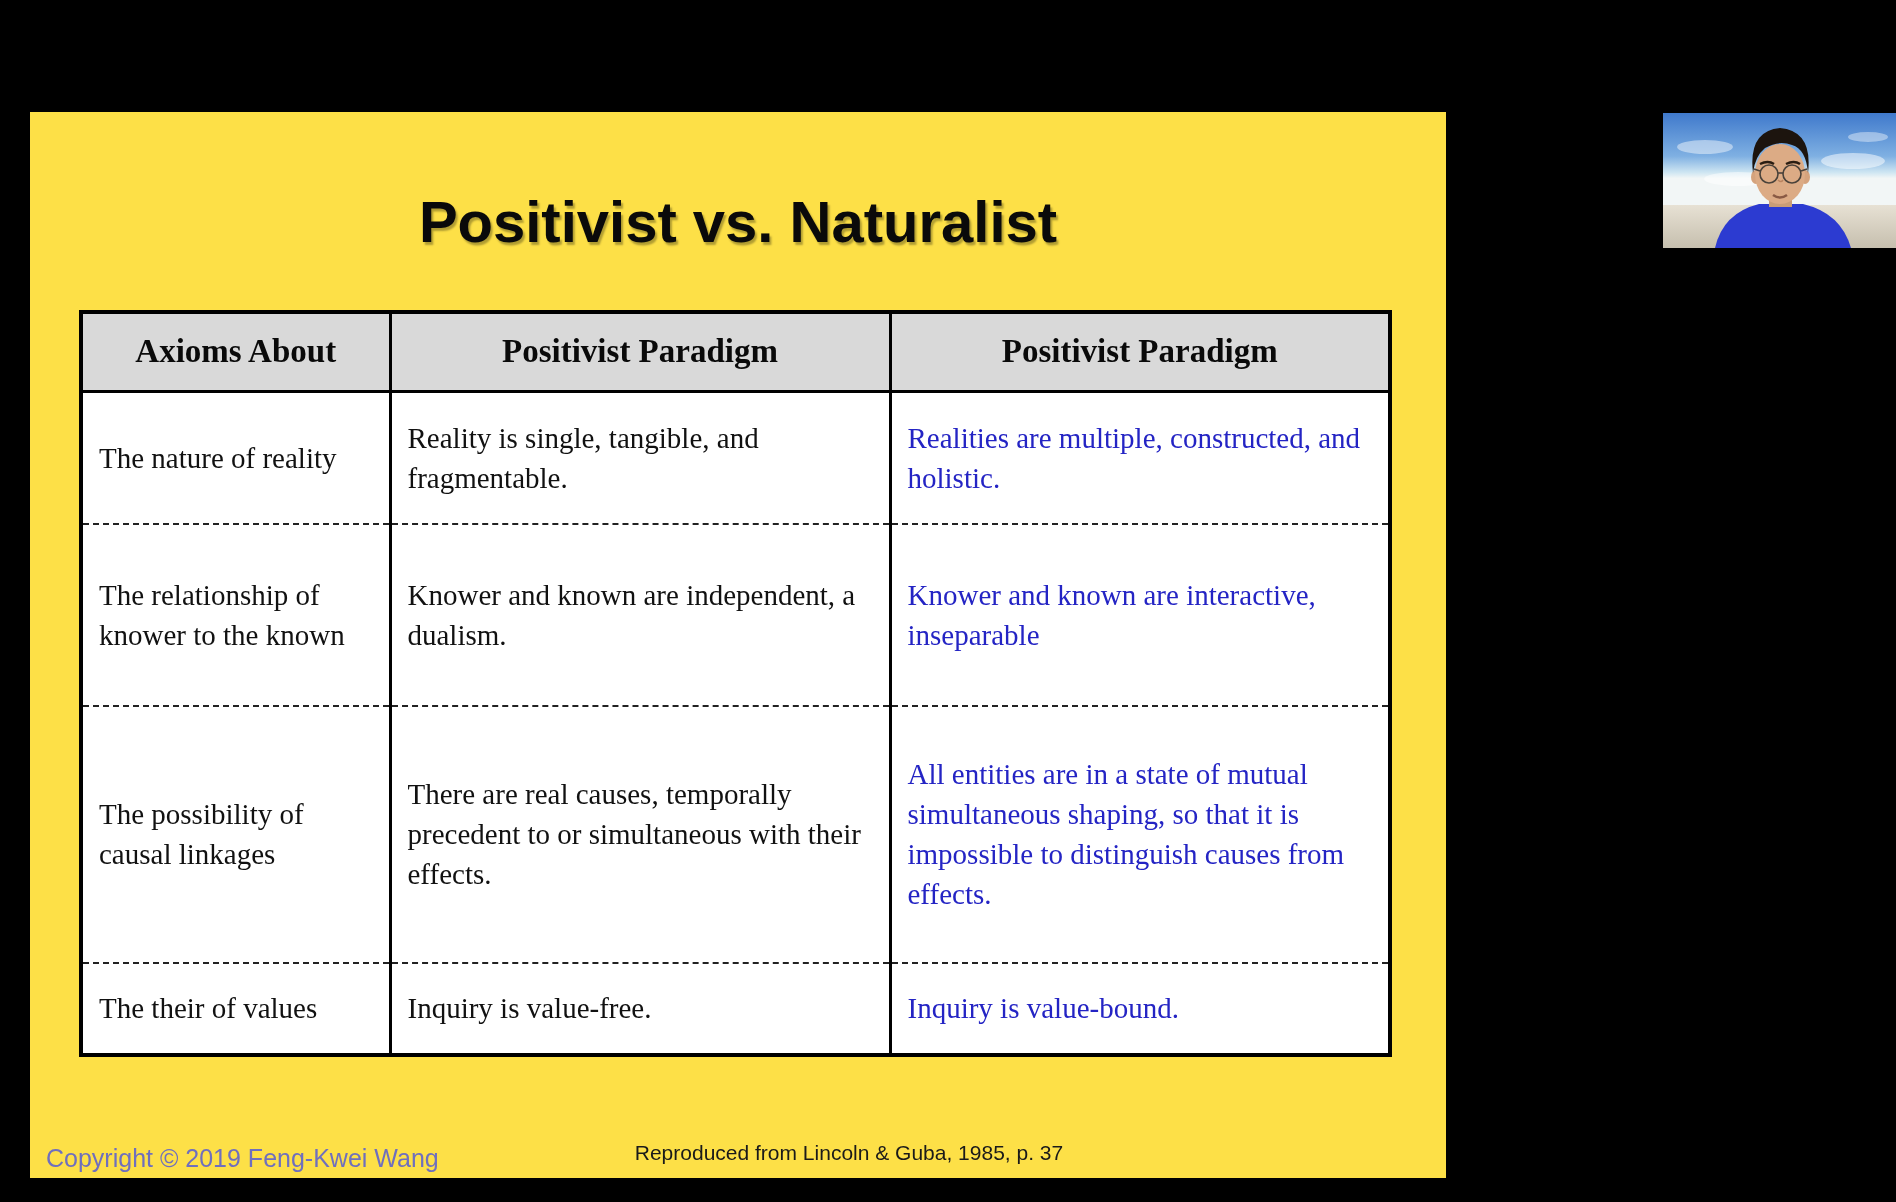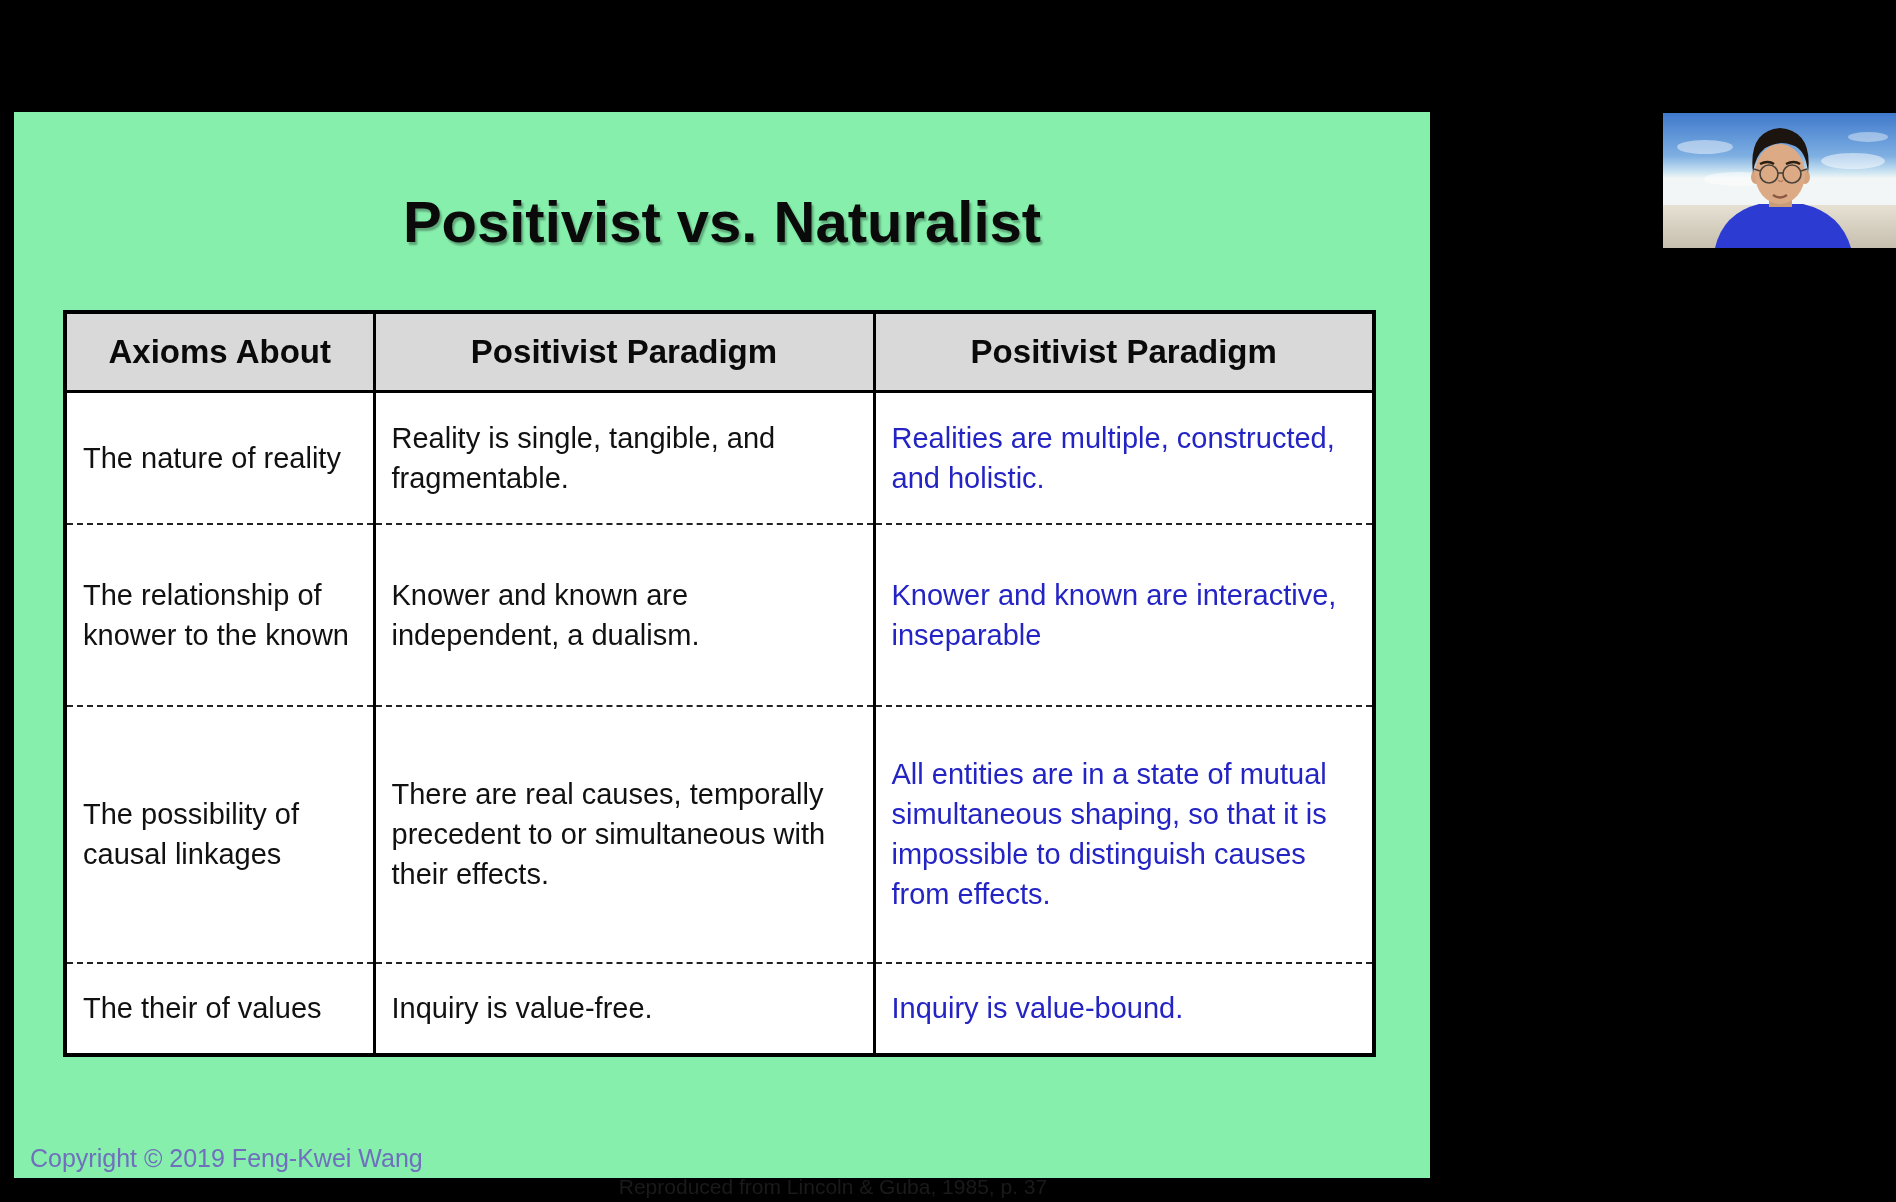--- a/index.html
+++ b/index.html
@@ -13,25 +13,25 @@
   }
   .screen {
     position: relative;
     width: 1896px;
     height: 1202px;
     background: #000000;
   }
   
   .slide {
     position: absolute;
-    left: 14px;
+    left: 30px;
     top: 112px;
     width: 1416px;
     height: 1066px;
-    background: #86efac;
+    background: #fde047;
   }
   .slide-title {
     position: absolute;
     left: 0;
     top: 76px;
     width: 100%;
     text-align: center;
     font-size: 58px;
     font-weight: bold;
     color: #0a0a0a;
@@ -47,20 +47,21 @@
     height: 747px;
     border-collapse: collapse;
     table-layout: fixed;
     background: #ffffff;
   }
   table.compare-table th,
   table.compare-table td {
     border-left: 3px solid #000000;
     border-right: 3px solid #000000;
     box-sizing: border-box;
+    font-family: Liberation Serif, serif;
   }
   table.compare-table {
     border: 4px solid #000000;
   }
   table.compare-table th {
     background: #d9d9d9;
     font-size: 33px;
     font-weight: bold;
     color: #0a0a0a;
     text-align: center;
@@ -90,21 +91,20 @@
     color: #6f6fbe;
   }
   .footer-source {
     position: absolute;
     left: 819px;
     top: 1029px;
     transform: translateX(-50%);
     font-size: 21px;
     color: #1a1a1a;
     white-space: nowrap;
-    margin-top: 34px;
   }
   
   .webcam {
     position: absolute;
     left: 1663px;
     top: 113px;
     width: 233px;
     height: 135px;
     overflow: hidden;
     background: #4a7fd2;

